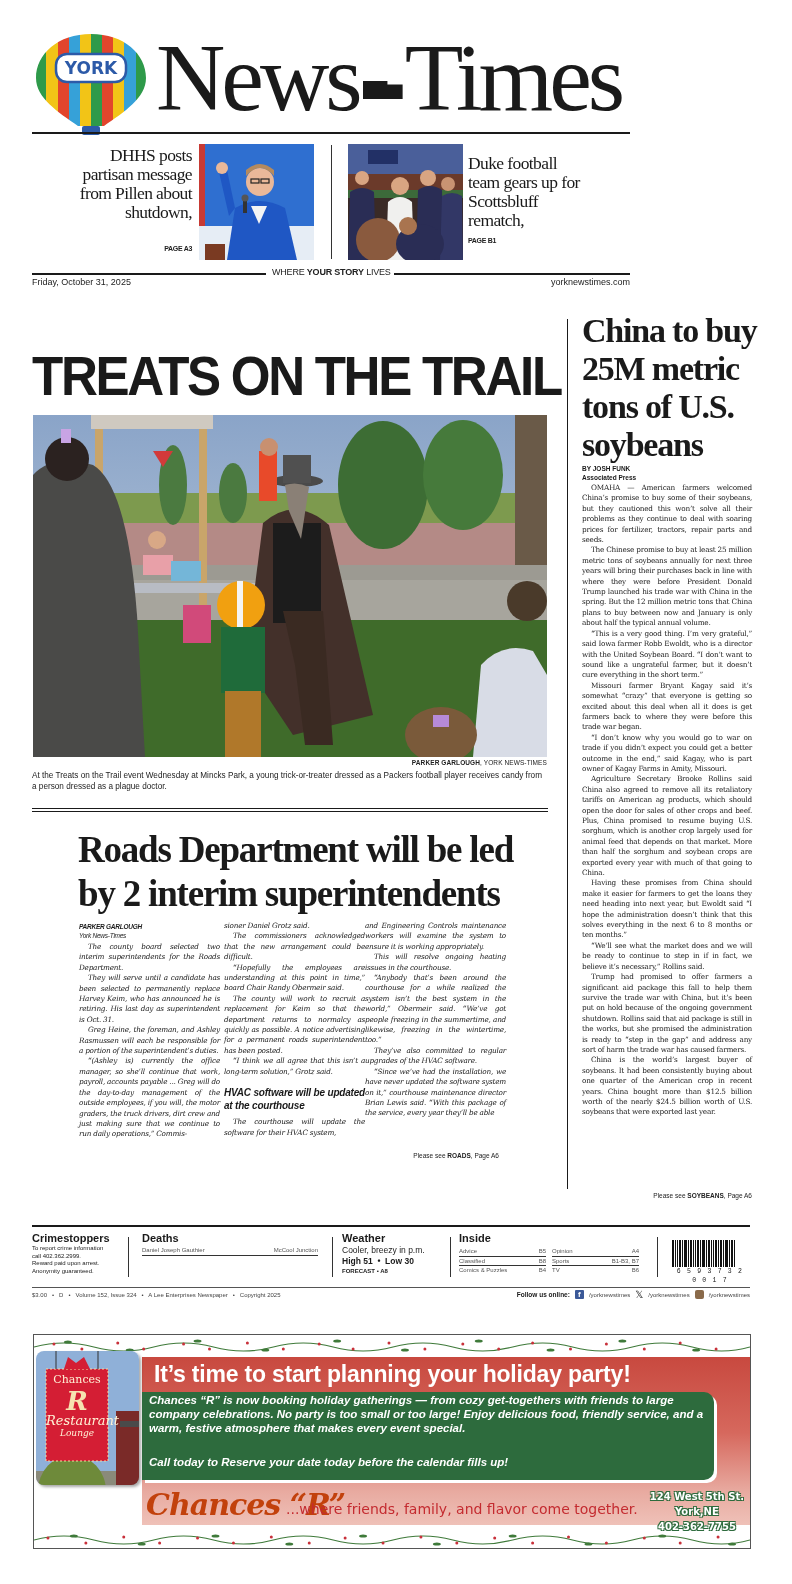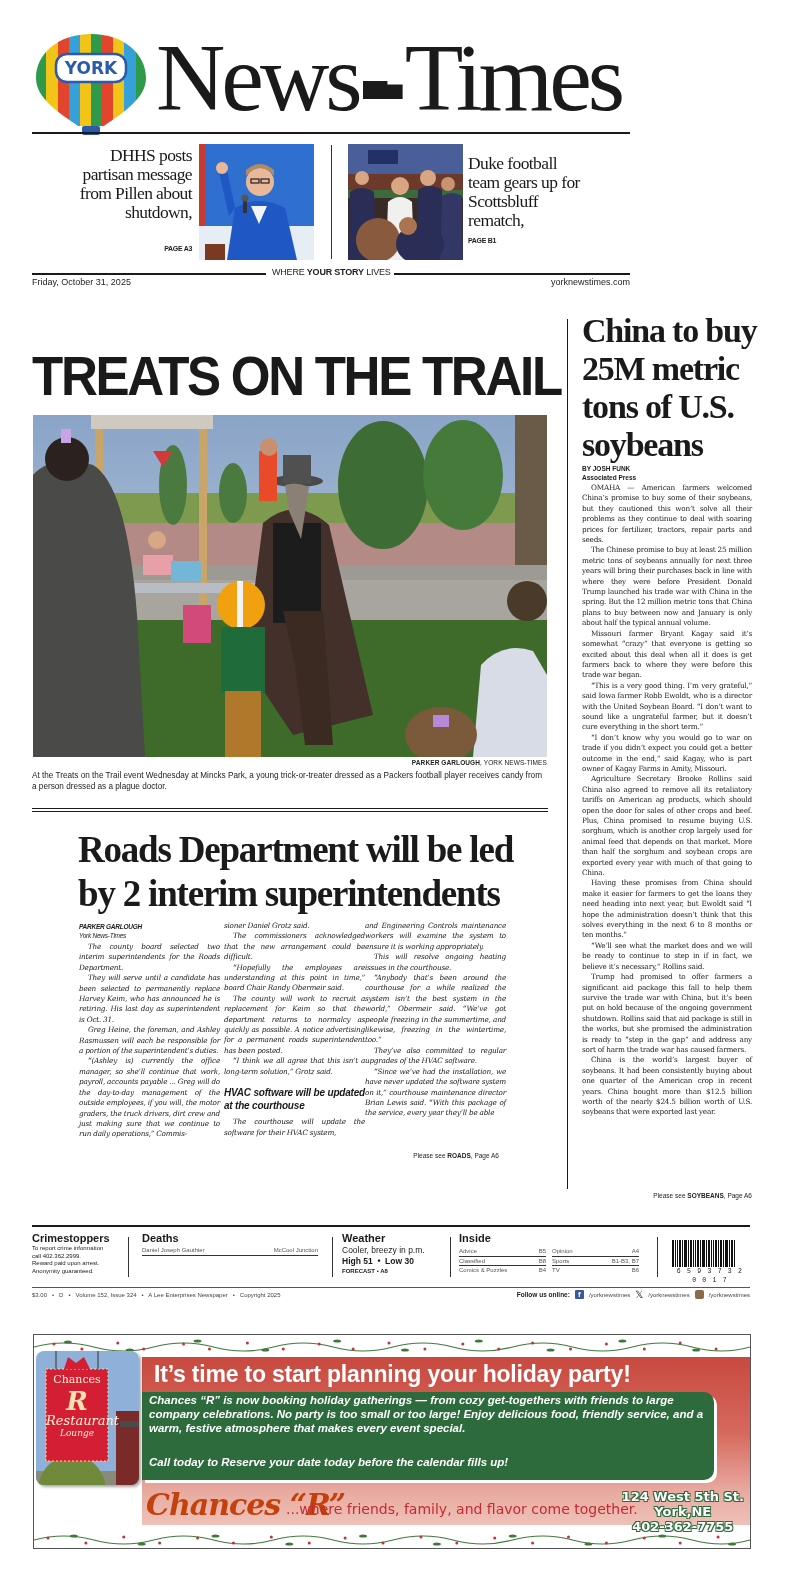--- a/index.html
+++ b/index.html
@@ -98,21 +98,21 @@
   .ad { left: 33px; top: 1334px; width: 718px; height: 215px; border: 1px solid #555; background: #fff; overflow: hidden; }
   .garland { position: absolute; left: 0; width: 100%; height: 20px; }
   .ad-photo { position: absolute; left: 2px; top: 16px; width: 103px; height: 134px; border-radius: 8px; overflow: hidden; box-shadow: 2px 2px 3px rgba(0,0,0,0.35); }
   .ad-redband { position: absolute; left: 108px; top: 22px; width: 608px; height: 168px; background: linear-gradient(180deg, #c8493f 0%, #d6685d 45%, #e8aaa0 80%, #efc1b8 100%); }
   .ad-headline { position: absolute; left: 120px; top: 22px; font-family: Liberation Sans, sans-serif; font-weight: bold; font-size: 23px; line-height: 34px; color: #ffffff; letter-spacing: -0.2px; white-space: nowrap; }
   .ad-greenbox { position: absolute; left: 108px; top: 57px; width: 572px; height: 88px; background: #2d6b3d; border-radius: 0 10px 10px 0; box-shadow: 3px 3px 0 #ffffff; }
   .ad-copy { position: absolute; left: 115px; top: 58px; width: 565px; font-family: "Liberation Sans", sans-serif; font-weight: bold; font-style: italic; font-size: 11.5px; line-height: 14px; color: #ffffff; }
   .ad-cta { position: absolute; left: 115px; top: 120px; font-family: "Liberation Sans", sans-serif; font-weight: bold; font-style: italic; font-size: 11.5px; line-height: 14px; color: #ffffff; white-space: nowrap; }
   .ad-brand { position: absolute; left: 112px; top: 152px; font-family: "DejaVu Serif", serif; font-weight: bold; font-style: italic; font-size: 30px; line-height: 36px; color: #c2410c; letter-spacing: -1px; white-space: nowrap; }
   .ad-slogan { position: absolute; left: 252px; top: 165px; font-family: "DejaVu Sans", sans-serif; font-size: 14px; line-height: 18px; color: #c42b30; white-space: nowrap; }
-  .ad-address { position: absolute; right: 6px; top: 154px; font-family: "DejaVu Sans", sans-serif; font-weight: bold; font-size: 13px; line-height: 15px; color: #ffffff; text-align: center; text-shadow: -1px -1px 0 #2d6b3d, 1px -1px 0 #2d6b3d, -1px 1px 0 #2d6b3d, 1px 1px 0 #2d6b3d; }
+  .ad-address { position: absolute; right: 6px; top: 154px; font-family: "DejaVu Sans", sans-serif; font-weight: bold; font-size: 10px; line-height: 15px; color: #ffffff; text-align: center; text-shadow: -1px -1px 0 #2d6b3d, 1px -1px 0 #2d6b3d, -1px 1px 0 #2d6b3d, 1px 1px 0 #2d6b3d; }
 </style>
 </head>
 <body>
 
 <div class="abs balloon">
   <svg width="114" height="104" viewBox="0 0 114 104">
     <defs>
       <clipPath id="bclip">
           <path d="M57 2 C 90 2, 112 22, 112 46 C 112 66, 90 80, 70 94 L 44 94 C 24 80, 2 66, 2 46 C 2 22, 24 2, 57 2 Z"></path>
         </clipPath>
@@ -276,22 +276,22 @@
 
 <div class="abs china-rule"></div>
 <div class="abs china-head">China to buy 25M metric tons of U.S. soybeans</div>
 <div class="abs china-byline">
   <div class="byline">BY JOSH FUNK</div>
   <div class="byline">Associated Press</div>
 </div>
 <div class="abs china-body body-col">
   <p>OMAHA — American farmers welcomed China’s promise to buy some of their soybeans, but they cautioned this won’t solve all their problems as they continue to deal with soaring prices for fertilizer, tractors, repair parts and seeds.</p>
   <p>The Chinese promise to buy at least 25 million metric tons of soybeans annually for next three years will bring their purchases back in line with where they were before President Donald Trump launched his trade war with China in the spring. But the 12 million metric tons that China plans to buy between now and January is only about half the typical annual volume.</p>
+  <p>“This is a very good thing. I’m very grateful,” said Iowa farmer Robb Ewoldt, who is a director with the United Soybean Board. “I don’t want to sound like a ungrateful farmer, but it doesn’t cure everything in the short term.”</p>
   <p>Missouri farmer Bryant Kagay said it’s somewhat “crazy” that everyone is getting so excited about this deal when all it does is get farmers back to where they were before this trade war began.</p>
-  <p>“This is a very good thing. I’m very grateful,” said Iowa farmer Robb Ewoldt, who is a director with the United Soybean Board. “I don’t want to sound like a ungrateful farmer, but it doesn’t cure everything in the short term.”</p>
   <p>“I don’t know why you would go to war on trade if you didn’t expect you could get a better outcome in the end,” said Kagay, who is part owner of Kagay Farms in Amity, Missouri.</p>
   <p>Agriculture Secretary Brooke Rollins said China also agreed to remove all its retaliatory tariffs on American ag products, which should open the door for sales of other crops and beef. Plus, China promised to resume buying U.S. sorghum, which is another crop largely used for animal feed that depends on that market. More than half the sorghum and soybean crops are exported every year with much of that going to China.</p>
   <p>Having these promises from China should make it easier for farmers to get the loans they need heading into next year, but Ewoldt said “I hope the administration doesn’t think that this solves everything in the next 6 to 8 months or ten months.”</p>
   <p>“We’ll see what the market does and we will be ready to continue to step in if in fact, we believe it’s necessary,” Rollins said.</p>
   <p>Trump had promised to offer farmers a significant aid package this fall to help them survive the trade war with China, but it’s been put on hold because of the ongoing government shutdown. Rollins said that aid package is still in the works, but she promised the administration is ready to “step in the gap” and address any sort of harm the trade war has caused farmers.</p>
   <p>China is the world’s largest buyer of soybeans. It had been consistently buying about one quarter of the American crop in recent years. China bought more than $12.5 billion worth of the nearly $24.5 billion worth of U.S. soybeans that were exported last year.</p>
 </div>
 <div class="abs jump china-jump"><span>Please see </span><b>SOYBEANS</b><span>, Page A6</span></div>
 
 <div class="abs index-rule-top"></div>

